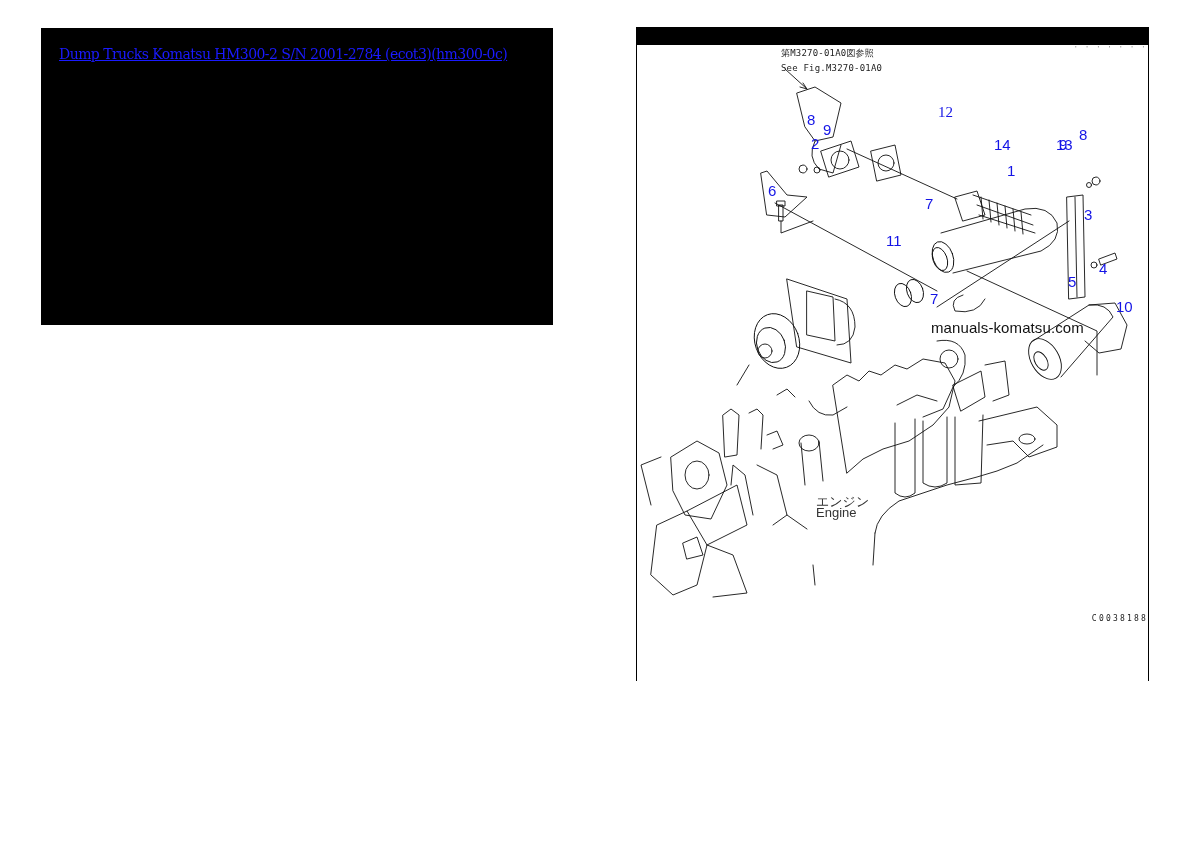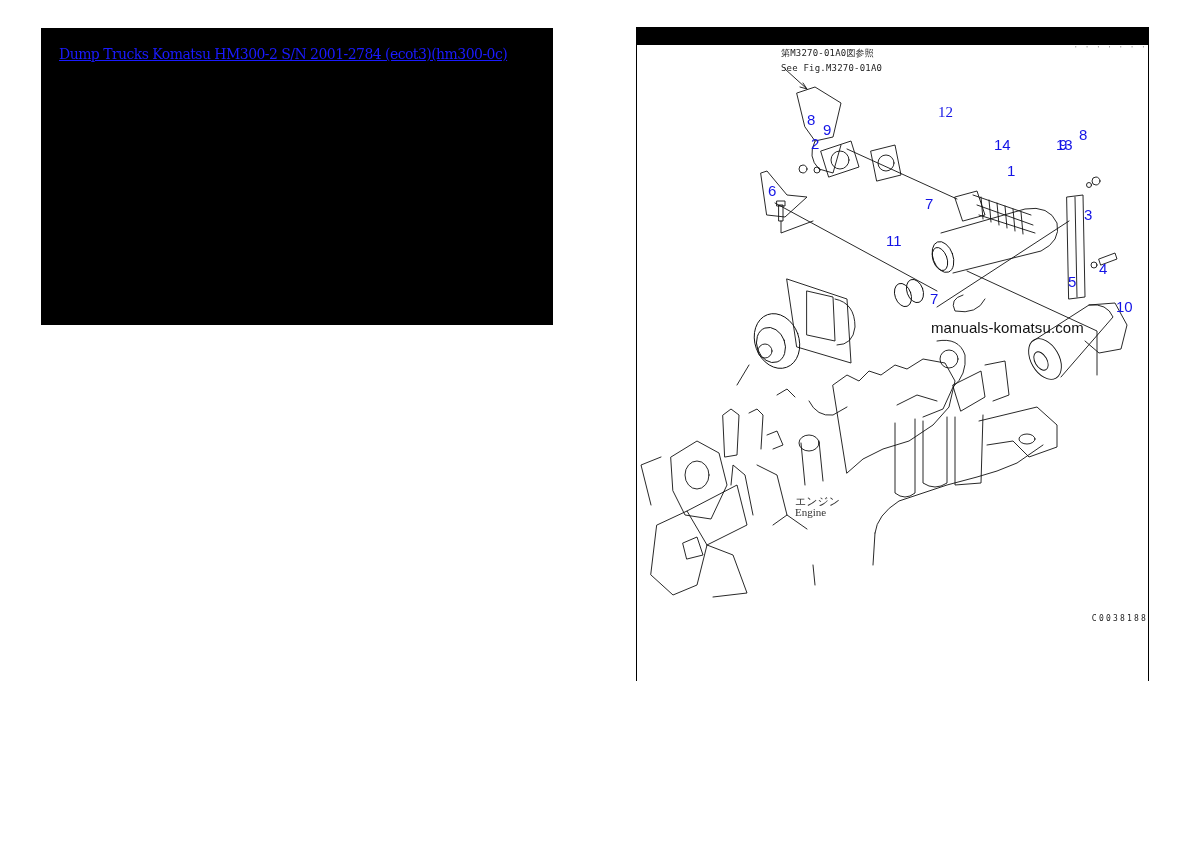--- a/index.html
+++ b/index.html
@@ -27,22 +27,22 @@
 
     .ref-note { position: absolute; left: 144px; top: 1px; font-family: "DejaVu Sans Mono", monospace;
                 font-size: 9px; line-height: 15px; color: #222; letter-spacing: 0.2px; white-space: pre; }
 
     .callout { position: absolute; font-family: "Liberation Sans", sans-serif; font-size: 15px;
                color: #1414e6; line-height: 15px; cursor: pointer; }
 
     .watermark { position: absolute; left: 256px; top: 274px; font-family: "Liberation Sans", sans-serif;
                  font-size: 15px; color: #111; letter-spacing: 0.1px; white-space: nowrap; margin-left: 38px; }
 
-    .engine-label { position: absolute; left: 158px; top: 451px; font-family: Liberation Serif, serif;
-                    font-size: 11px; line-height: 11px; color: #333; white-space: pre; }
+    .engine-label { position: absolute; left: 179px; top: 451px; font-family: Liberation Sans, sans-serif;
+                    font-size: 13px; line-height: 11px; color: #333; white-space: pre; }
 
     .fig-number { position: absolute; right: 0; top: 569px; font-family: "DejaVu Sans Mono", monospace;
                   font-size: 8px; letter-spacing: 2.2px; color: #222; padding-left: 44px; }
   </style>
 </head>
 <body>
 
 <div class="left-panel">
   <a class="doc-link">Dump Trucks Komatsu HM300-2 S/N 2001-2784 (ecot3)(hm300-0c)</a>
 </div>

